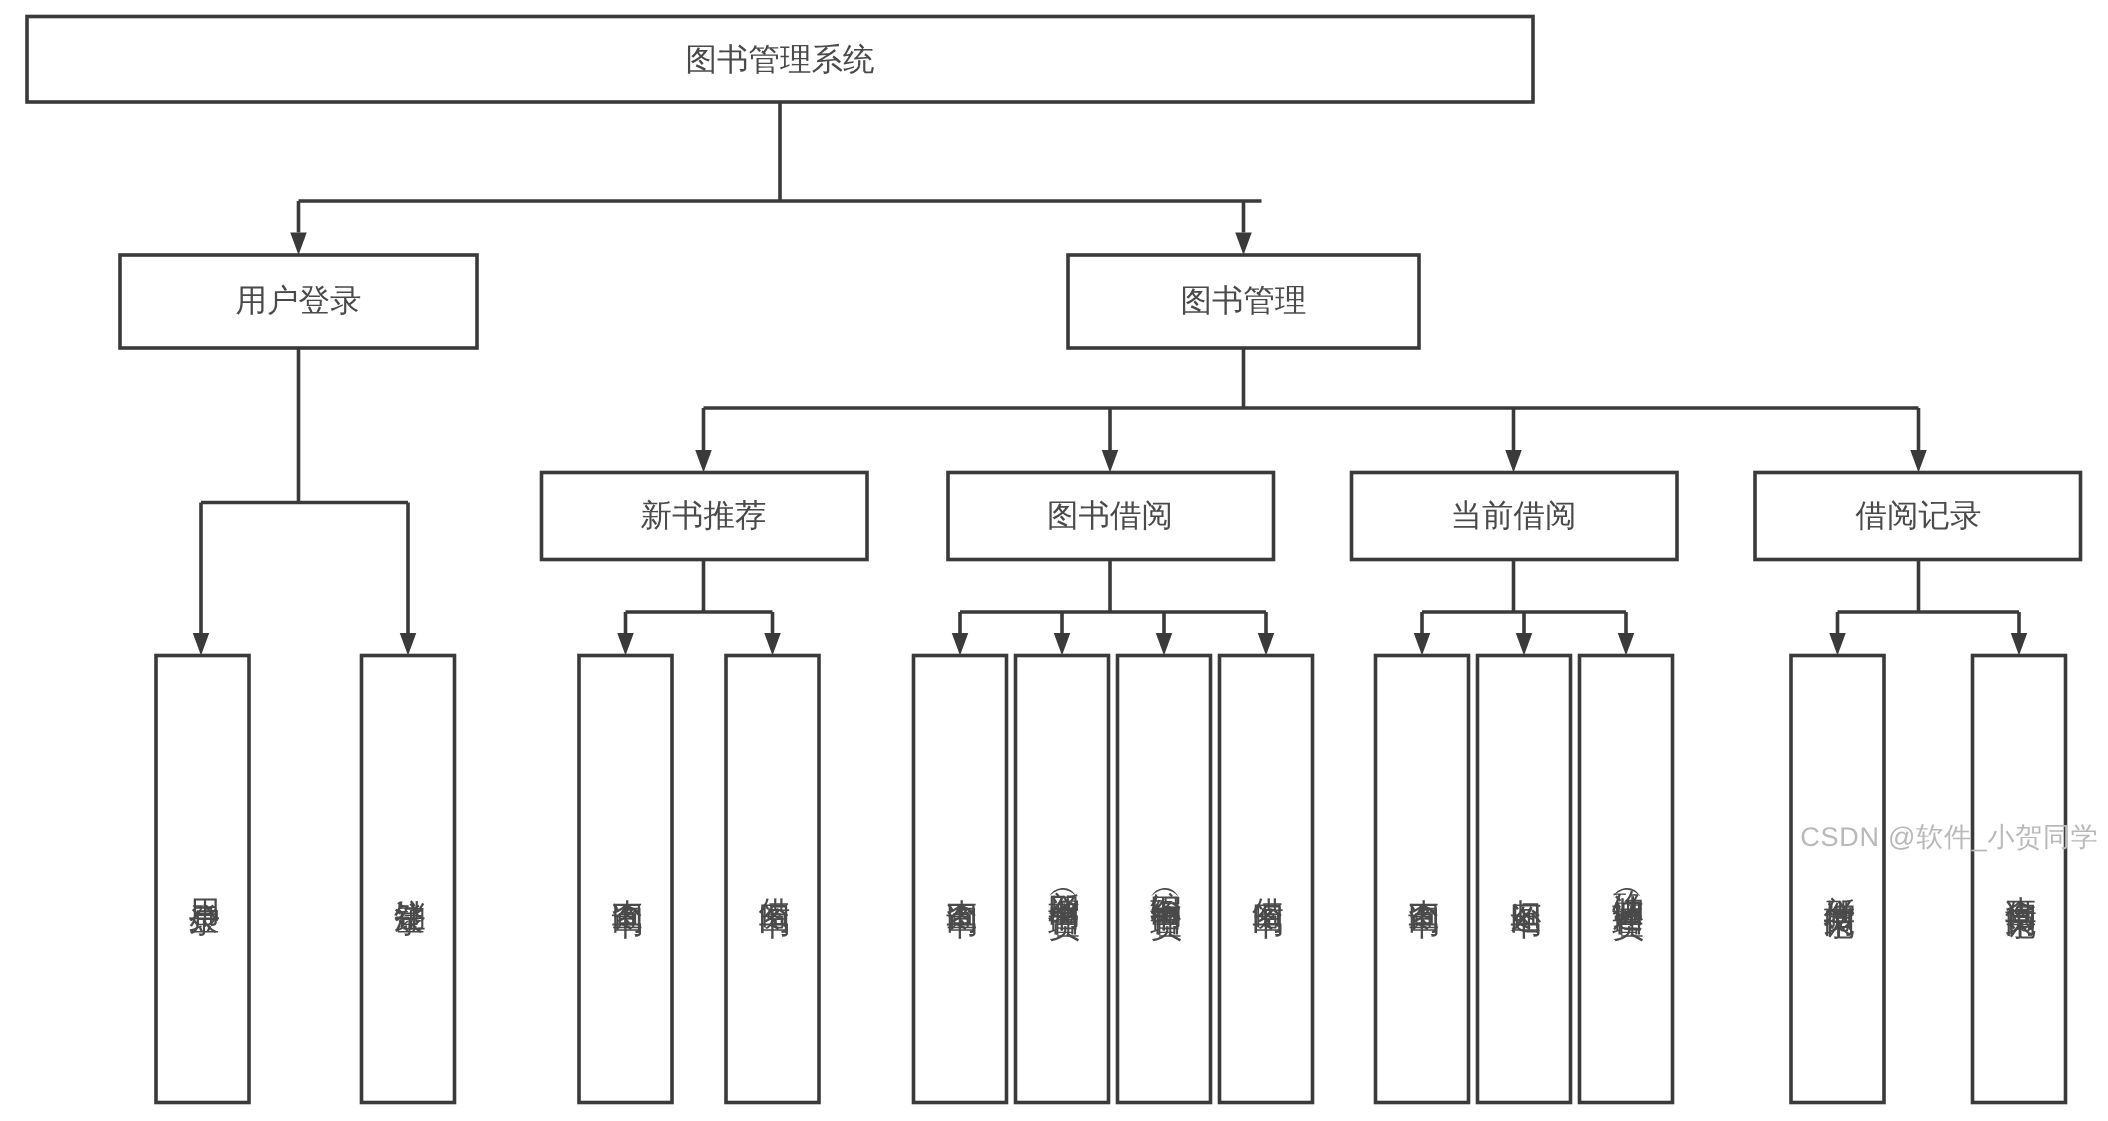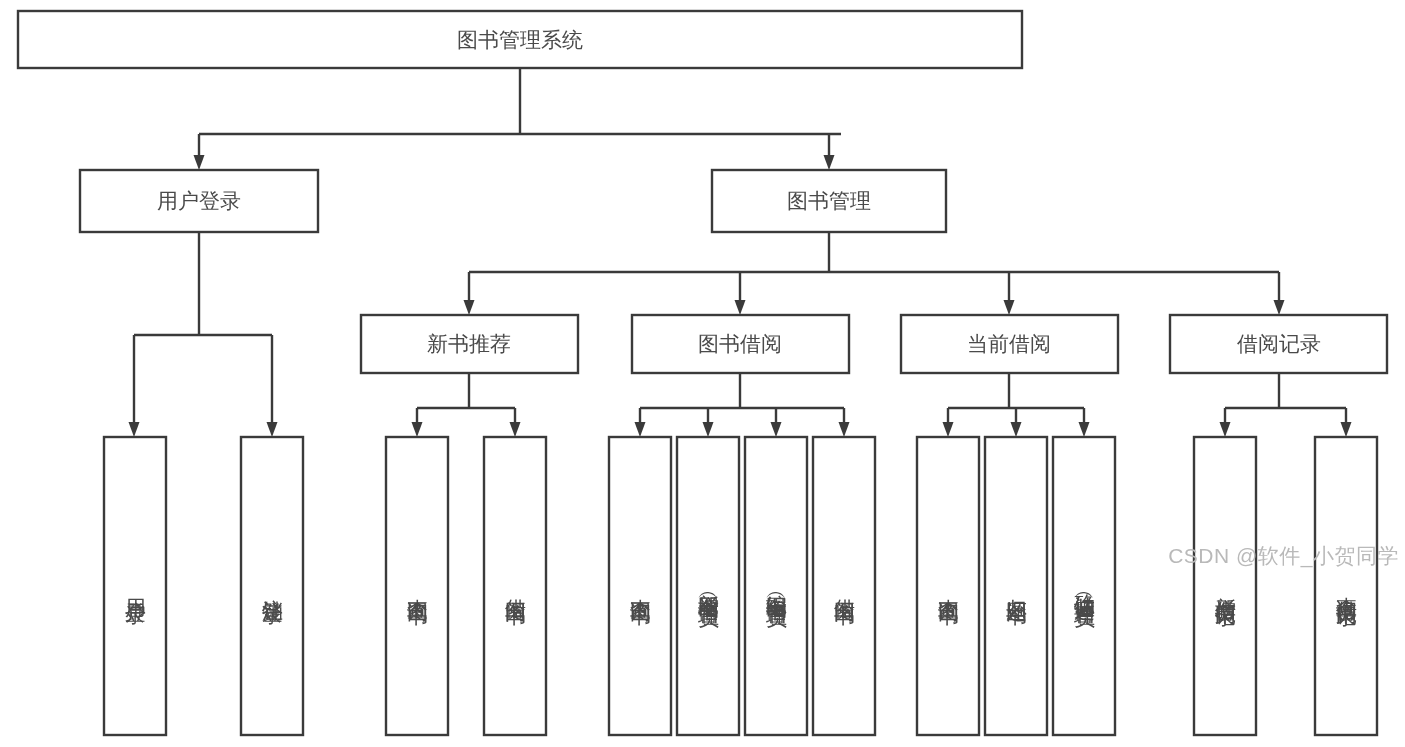--- a/index.html
+++ b/index.html
@@ -65,21 +65,21 @@
     letter-spacing: 2px;
     color: #4a4a4a;
     white-space: nowrap;
     text-align: center;
   }
   .watermark {
     position: absolute;
     right: 6px;
     bottom: 4px;
     font-family: "Liberation Sans", sans-serif;
-    font-size: 21px;
+    font-size: 18px;
     color: #b9b9b9;
     letter-spacing: 0.5px;
     user-select: none;
     margin-top: 29px;
   }
 </style>
 </head>
 <body>
 
 <div id="diagram-root">

